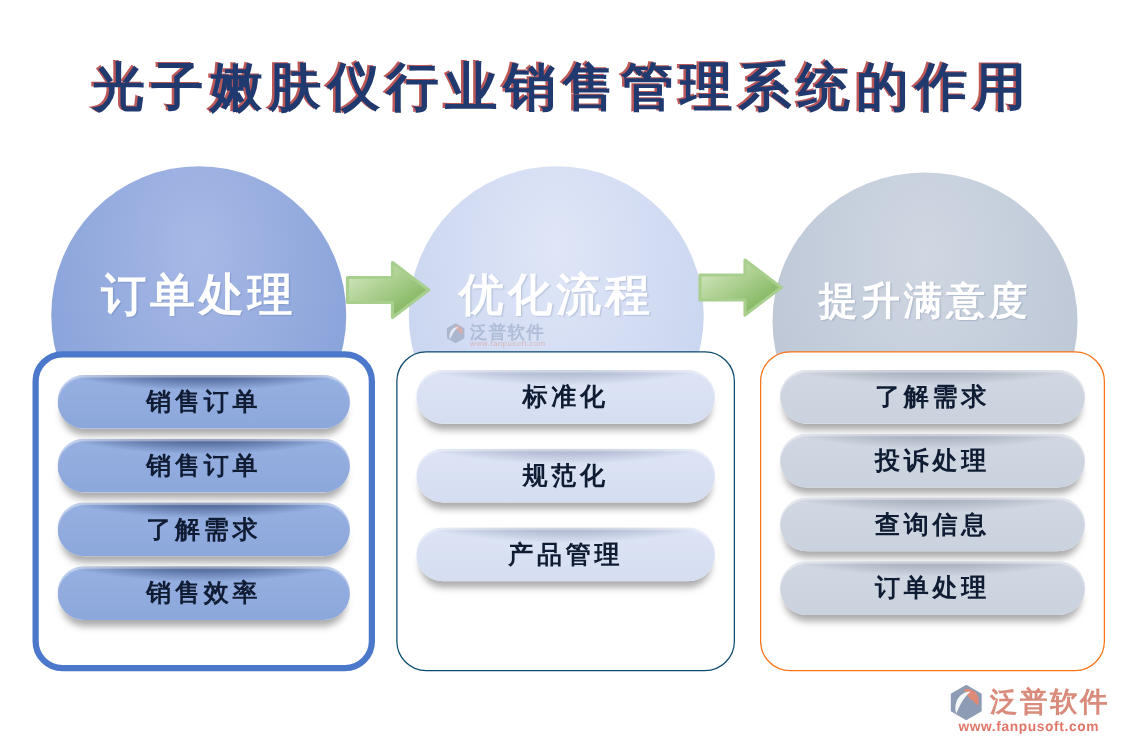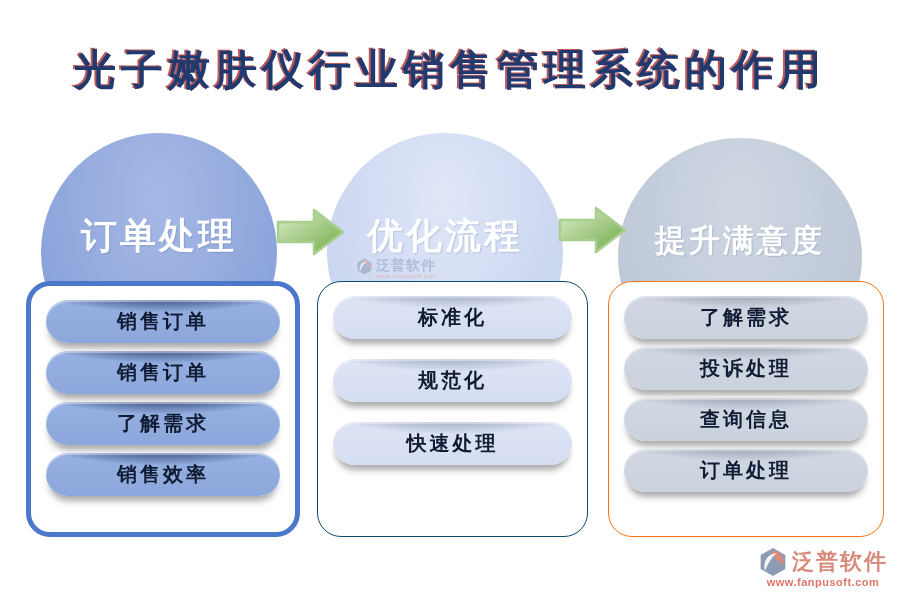--- a/index.html
+++ b/index.html
@@ -160,21 +160,21 @@
   </div>
 
   <div class="card card2">
     <div class="pill">
       <span>标准化</span>
     </div>
     <div class="pill">
       <span>规范化</span>
     </div>
     <div class="pill">
-      <span>快速处理</span>
+      <span>产品管理</span>
     </div>
   </div>
 
   <div class="card card3">
     <div class="pill">
       <span>了解需求</span>
     </div>
     <div class="pill">
       <span>投诉处理</span>
     </div>

